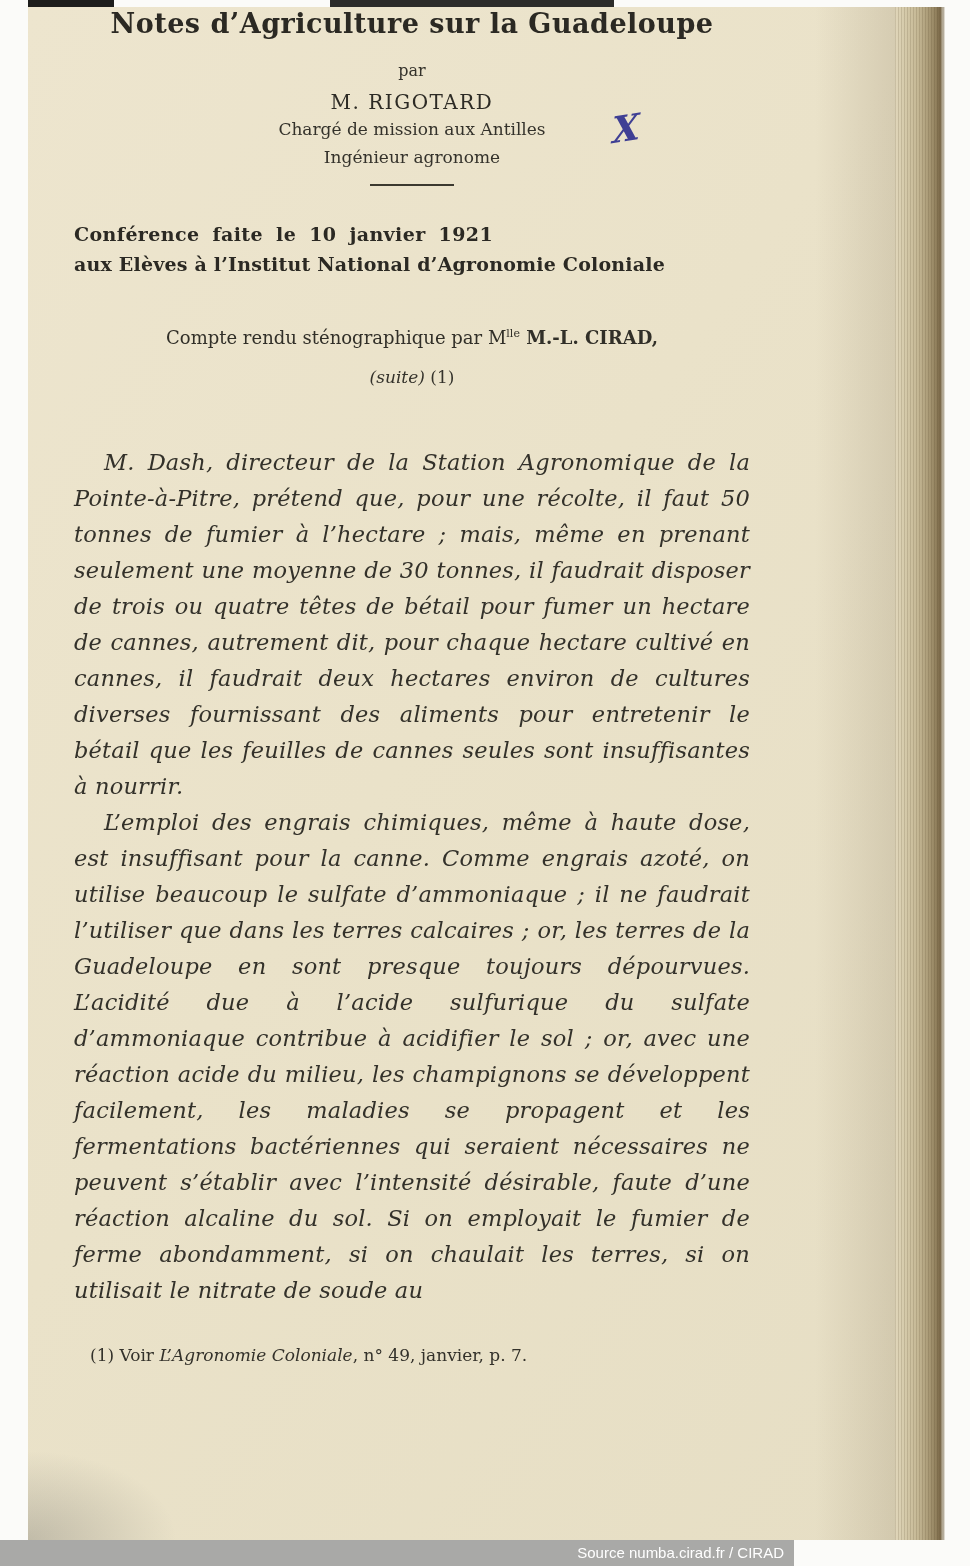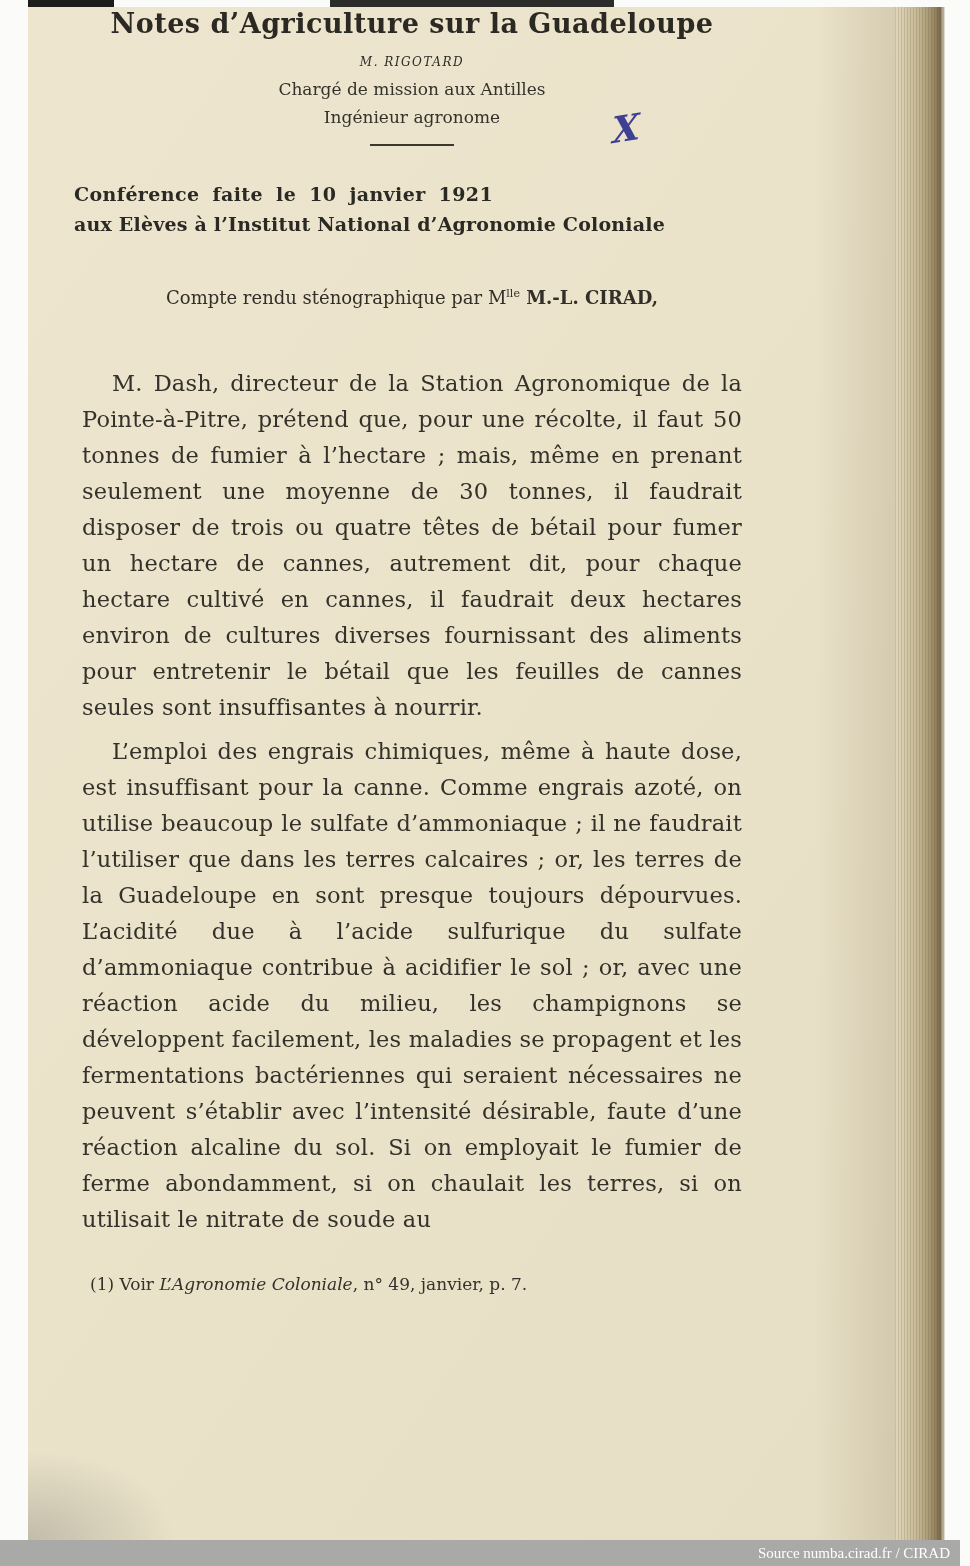--- a/index.html
+++ b/index.html
@@ -58,21 +58,21 @@
   .title {
     margin: 0;
     text-align: center;
     font-size: 27px;
     line-height: 34px;
     font-weight: bold;
     color: #2b2923;
     letter-spacing: 0.5px;
   }
   .parline { text-align: center; font-size: 16px; line-height: 20px; margin-top: 20px; }
-  .author  { text-align: center; font-size: 12px; line-height: 23px; margin-top: 10px; letter-spacing: 1.5px; color: #2d2b25; font-style: italic; }
+  .author  { text-align: center; font-size: 20px; line-height: 23px; margin-top: 10px; letter-spacing: 1.5px; color: #2d2b25; }
   .role    { text-align: center; font-size: 17px; line-height: 22px; margin-top: 6px; }
   .role2   { margin-top: 4px; }
   .rule {
     width: 84px; height: 2px;
     background: #3b392f;
     margin: 16px auto 0;
   }
   .conf {
     font-weight: bold;
     color: #2b2923;
@@ -88,36 +88,36 @@
   .suite { text-align: center; font-size: 17px; line-height: 21px; margin-top: 18px; }
 
   .bodytext {
     margin-top: 56px;
     font-size: 22.5px;
     line-height: 36px;
     text-align: justify;
     letter-spacing: 0.2px;
     color: #33312a;
   }
-  .bodytext p { margin: 8px; text-indent: 30px; }
+  .bodytext p { margin: 0; text-indent: 30px; font-style: italic; }
 
   .footnote {
     margin-top: 36px;
     font-size: 17px;
     line-height: 22px;
     padding-left: 16px;
     color: #33312a;
   }
 
   .watermark {
     position: absolute;
     left: 0; bottom: 0;
-    width: 960px; height: 26px;
+    width: 794px; height: 26px;
     background: #a9a9a7;
-    font-family: Liberation Serif, serif;
+    font-family: Liberation Sans, sans-serif;
     font-size: 15px;
     line-height: 26px;
     color: #ffffff;
     text-align: right;
   }
   .watermark span { padding-right: 10px; }
 </style>
 </head>
 <body>
 
@@ -127,32 +127,34 @@
 <div class="page">
   <div class="page-shade"></div>
   <div class="edges"></div>
   <div class="corner-smudge"></div>
 
   <span class="handmark">X</span>
 
   <div class="content">
     <h1 class="title">Notes d’Agriculture sur la Guadeloupe</h1>
 
+    <div class="parline">par</div>
     <div class="author">M. RIGOTARD</div>
     <div class="role role2">Chargé de mission aux Antilles</div>
     <div class="role">Ingénieur agronome</div>
 
     <div class="rule"></div>
 
     <div class="conf conf1">Conférence faite le 10 janvier 1921</div>
     <div class="conf conf2">aux Elèves à l’Institut National d’Agronomie Coloniale</div>
 
     <div class="compte"><span>Compte rendu sténographique par M</span><sup>lle</sup><span class="strong"> M.-L. CIRAD,</span></div>
 
 
+    <div class="suite"><i>(suite)</i><span> (1)</span></div>
 
     <div class="bodytext">
       <p>M. Dash, directeur de la Station Agronomique de la Pointe-à-Pitre, prétend que, pour une récolte, il faut 50 tonnes de fumier à l’hectare&nbsp;; mais, même en prenant seulement une moyenne de 30 tonnes, il faudrait disposer de trois ou quatre têtes de bétail pour fumer un hectare de cannes, autrement dit, pour chaque hectare cultivé en cannes, il faudrait deux hectares environ de cultures diverses fournissant des aliments pour entretenir le bétail que les feuilles de cannes seules sont insuffisantes à nourrir.</p>
       <p>L’emploi des engrais chimiques, même à haute dose, est insuffisant pour la canne. Comme engrais azoté, on utilise beaucoup le sulfate d’ammoniaque&nbsp;; il ne faudrait l’utiliser que dans les terres calcaires&nbsp;; or, les terres de la Guadeloupe en sont presque toujours dépourvues. L’acidité due à l’acide sulfurique du sulfate d’ammoniaque contribue à acidifier le sol&nbsp;; or, avec une réaction acide du milieu, les champignons se développent facilement, les maladies se propagent et les fermentations bactériennes qui seraient nécessaires ne peuvent s’établir avec l’intensité désirable, faute d’une réaction alcaline du sol. Si on employait le fumier de ferme abondamment, si on chaulait les terres, si on utilisait le nitrate de soude au</p>
     </div>
 
     <div class="footnote"><span>(1) Voir </span><i>L’Agronomie Coloniale</i><span>, n° 49, janvier, p. 7.</span></div>
   </div>
 </div>
 

